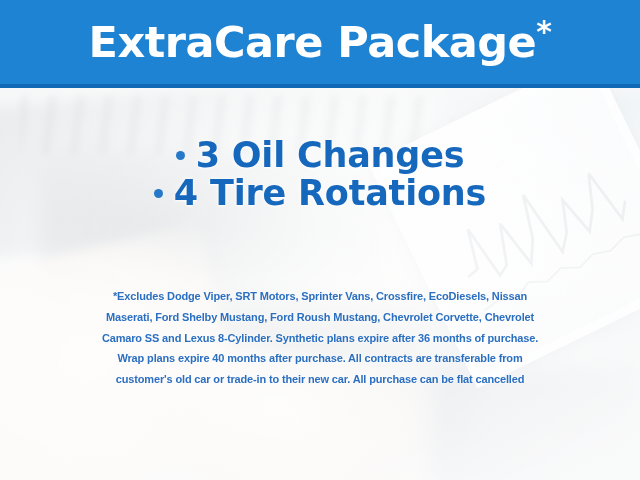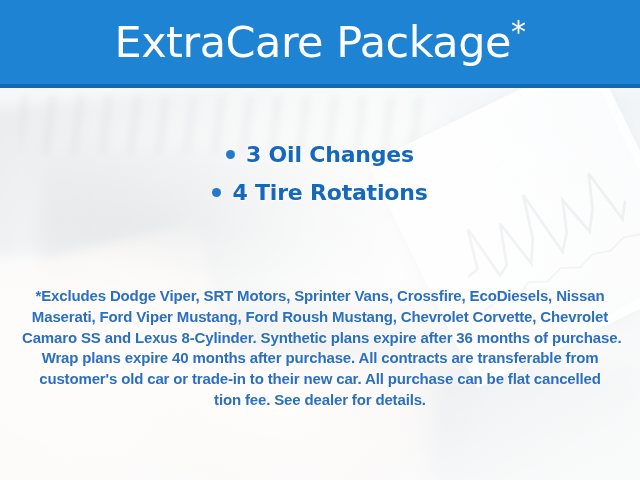--- a/index.html
+++ b/index.html
@@ -185,21 +185,21 @@
     border-bottom: 4px solid #1168b5;
     box-sizing: border-box;
     display: flex;
     align-items: center;
     justify-content: center;
   }
   .banner-title {
     color: #ffffff;
     font-family: "DejaVu Sans", sans-serif;
     font-size: 43px;
-    font-weight: normal;
+    font-weight: bold;
     letter-spacing: -0.5px;
     line-height: 1;
     white-space: nowrap;
     margin-top: -2px;
   }
   .banner-title .star {
     font-size: 30px;
     vertical-align: super;
     line-height: 1;
   }
@@ -207,21 +207,21 @@
   
   .benefits {
     position: absolute;
     left: 0; top: 136px;
     width: 640px;
     text-align: center;
   }
   .benefit {
     color: #1668bd;
     font-family: "DejaVu Sans", sans-serif;
-    font-size: 22px;
+    font-size: 35px;
     font-weight: bold;
     line-height: 38px;
     letter-spacing: -0.2px;
     white-space: nowrap;
     text-shadow: 0 1px 2px rgba(255,255,255,0.9), 0 0 5px rgba(255,255,255,0.75);
   }
   .benefit .dot {
     display: inline-block;
     width: 9px; height: 9px;
     border-radius: 50%;
@@ -231,21 +231,21 @@
   }
 
   
   .fineprint {
     position: absolute;
     left: 22px; top: 286px;
     width: 596px;
     text-align: center;
     color: #2b6fc0;
     font-family: "Liberation Sans", sans-serif;
-    font-size: 15px;
+    font-size: 11px;
     font-weight: bold;
     line-height: 20.8px;
     letter-spacing: -0.15px;
     text-shadow: 0 0 3px rgba(255,255,255,0.95);
   }
   .fineprint p {
     margin: 0;
     white-space: nowrap;
   }
 </style>
@@ -287,20 +287,19 @@
     <div class="banner-title"><span>ExtraCare Package</span><span class="star">*</span></div>
   </div>
 
   <div class="benefits">
     <div class="benefit"><span class="dot"></span><span>3 Oil Changes</span></div>
     <div class="benefit"><span class="dot"></span><span>4 Tire Rotations</span></div>
   </div>
 
   <div class="fineprint">
     <p>*Excludes Dodge Viper, SRT Motors, Sprinter Vans, Crossfire, EcoDiesels, Nissan</p>
-    <p>Maserati, Ford Viper Mustang, Ford Roush Mustang, Chevrolet Corvette, Chevrolet</p>
+    <p>Maserati, Ford Shelby Mustang, Ford Roush Mustang, Chevrolet Corvette, Chevrolet</p>
     <p>Camaro SS and Lexus 8-Cylinder. Synthetic plans expire after 36 months of purchase.</p>
     <p>Wrap plans expire 40 months after purchase. All contracts are transferable from</p>
     <p>customer's old car or trade-in to their new car. All purchase can be flat cancelled</p>
-    <p>tion fee. See dealer for details.</p>
   </div>
 
 </div>
 
 </body></html>

